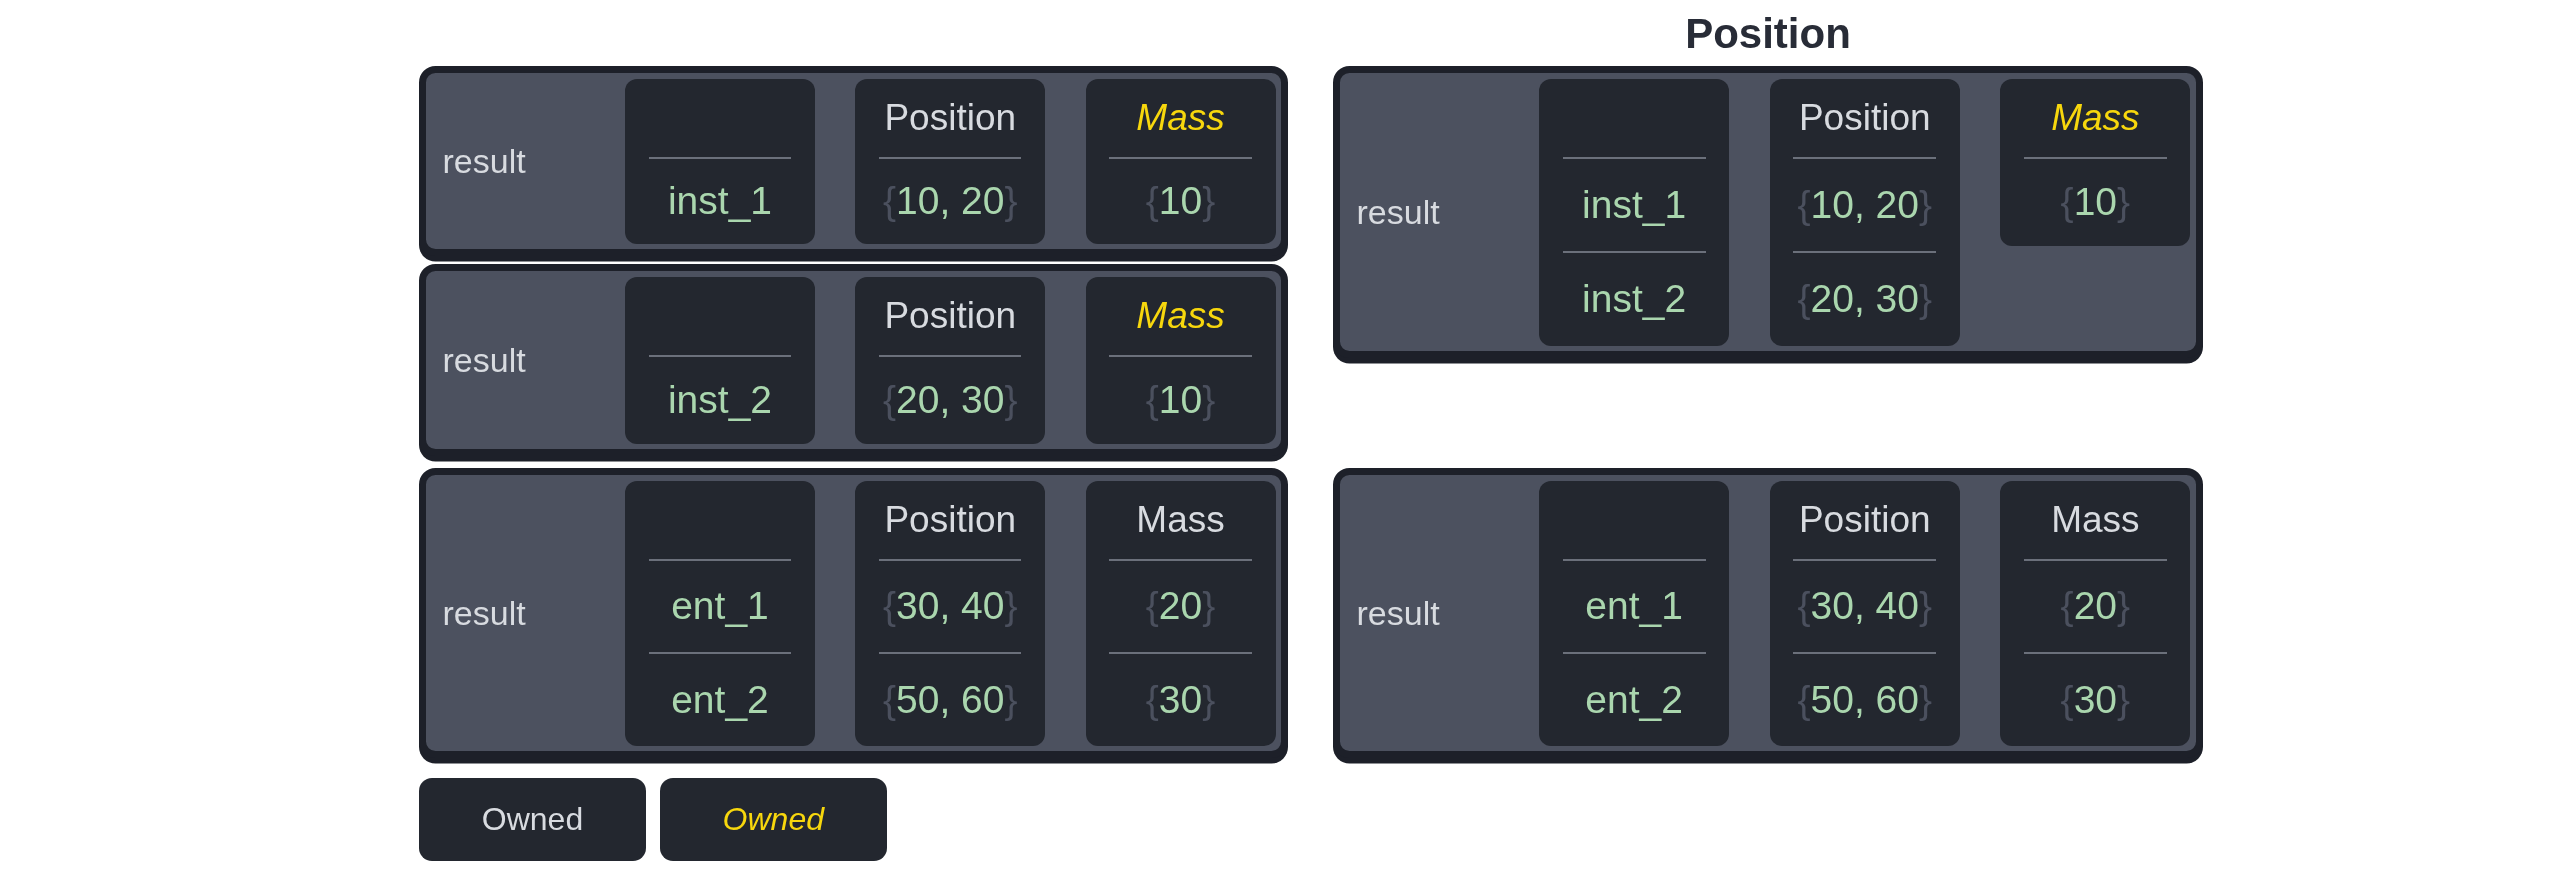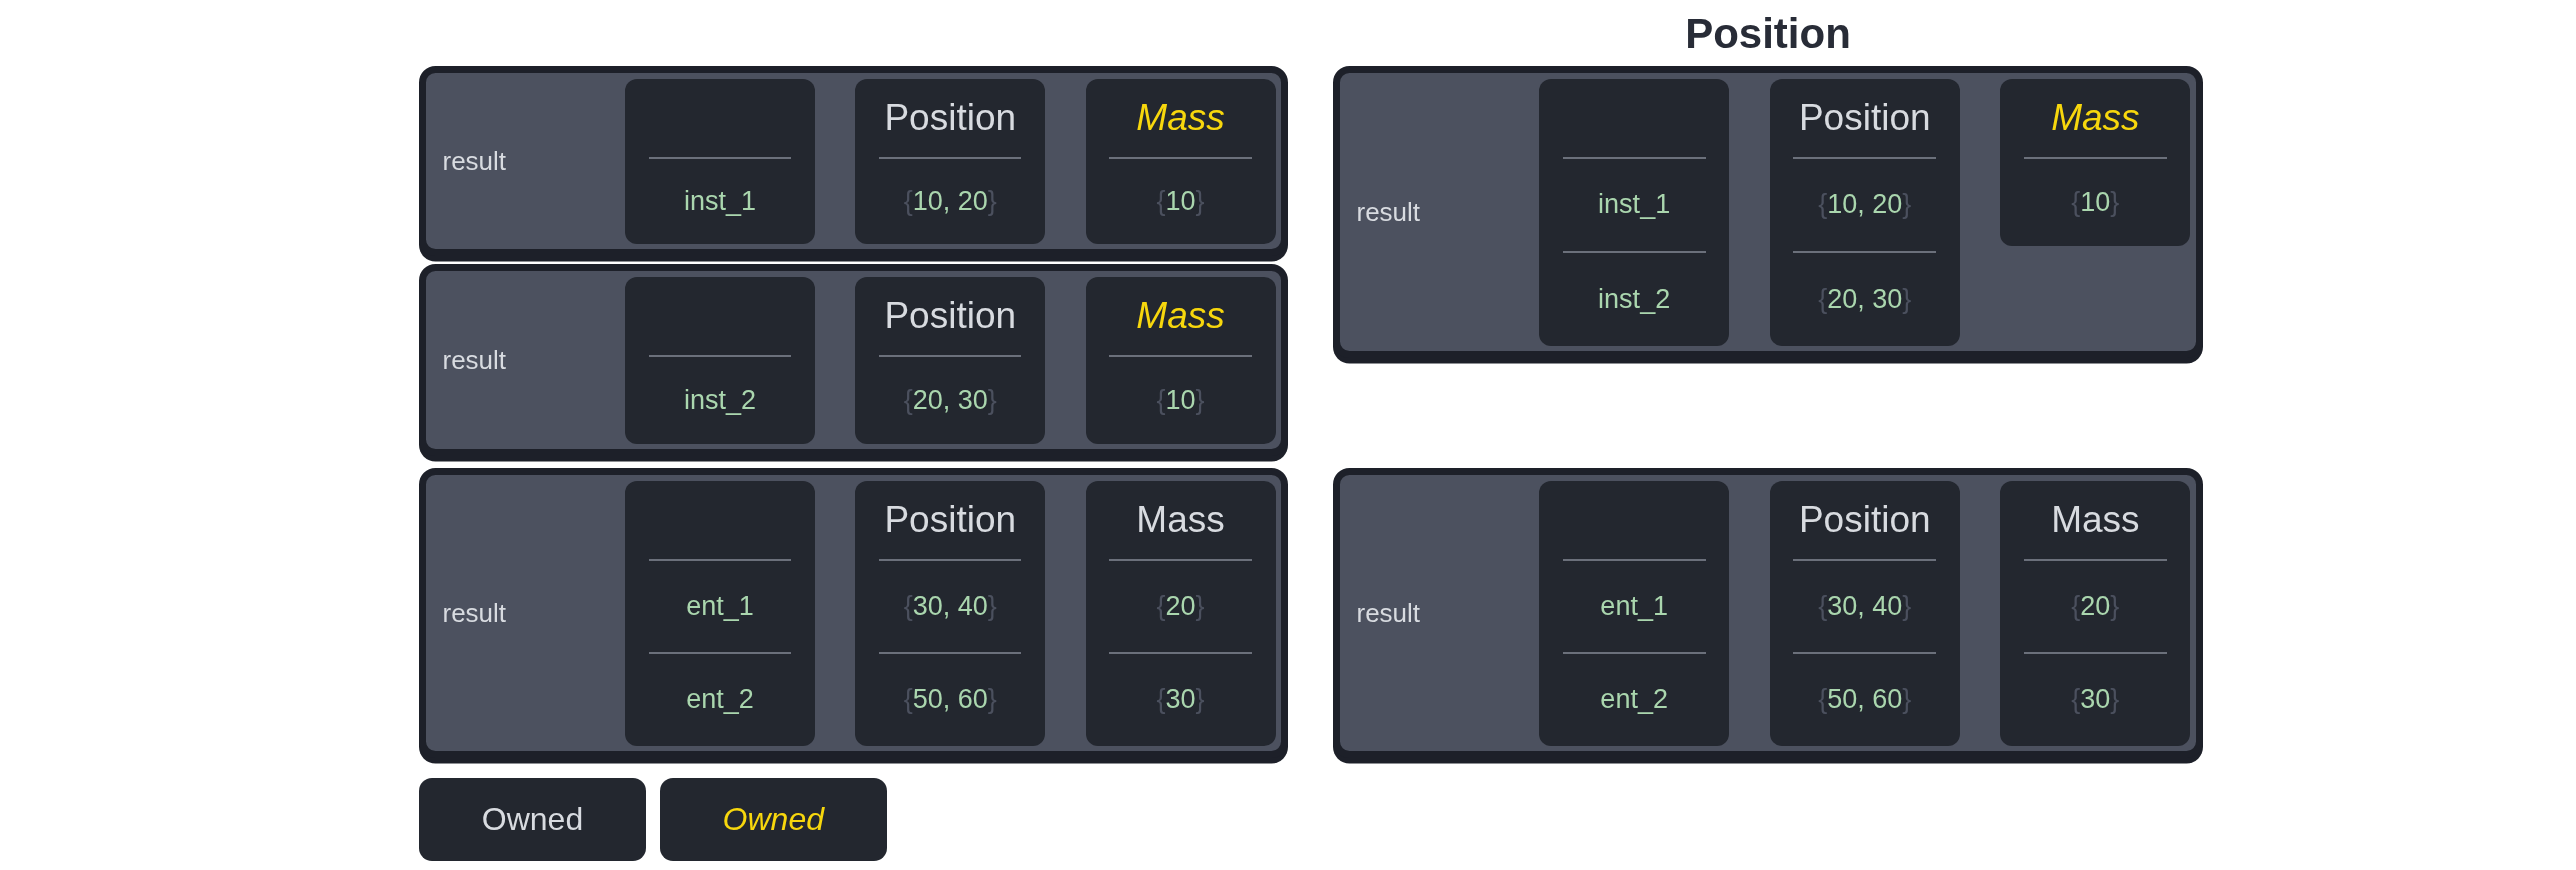--- a/index.html
+++ b/index.html
@@ -49,21 +49,21 @@
   #t2{ left:419px;  top:468px; width:869px; height:290px; }
   #t3{ left:1333px; top:66px;  width:870px; height:292px; }
   #t4{ left:1333px; top:468px; width:870px; height:290px; }
 
   .result-label{
     flex:0 0 167px;
     display:flex;
     align-items:center;
     padding-left:16.5px;
     color:var(--owned-text);
-    font-size:26px;
+    font-size:34px;
   }
   .cells{
     flex:1;
     display:flex;
     gap:8.3px;
     padding:5.5px 5.5px 5.5px 0;
     align-items:stretch;
     min-width:0;
   }
   .cell{
@@ -95,21 +95,21 @@
     flex:0 0 auto;
     width:75%;
     margin:0 auto;
     border-top:2.8px solid var(--divider-gray);
   }
   .cell-value{
     flex:1 1 0;
     display:flex;
     align-items:center;
     justify-content:center;
-    font-size:27px;
+    font-size:39px;
     color:var(--value-green);
     white-space:nowrap;
   }
   .cell-value .brace{ color:var(--brace-gray); }
 
   .legend{
     position:absolute;
     left:419px;
     top:778px;
     display:flex;

